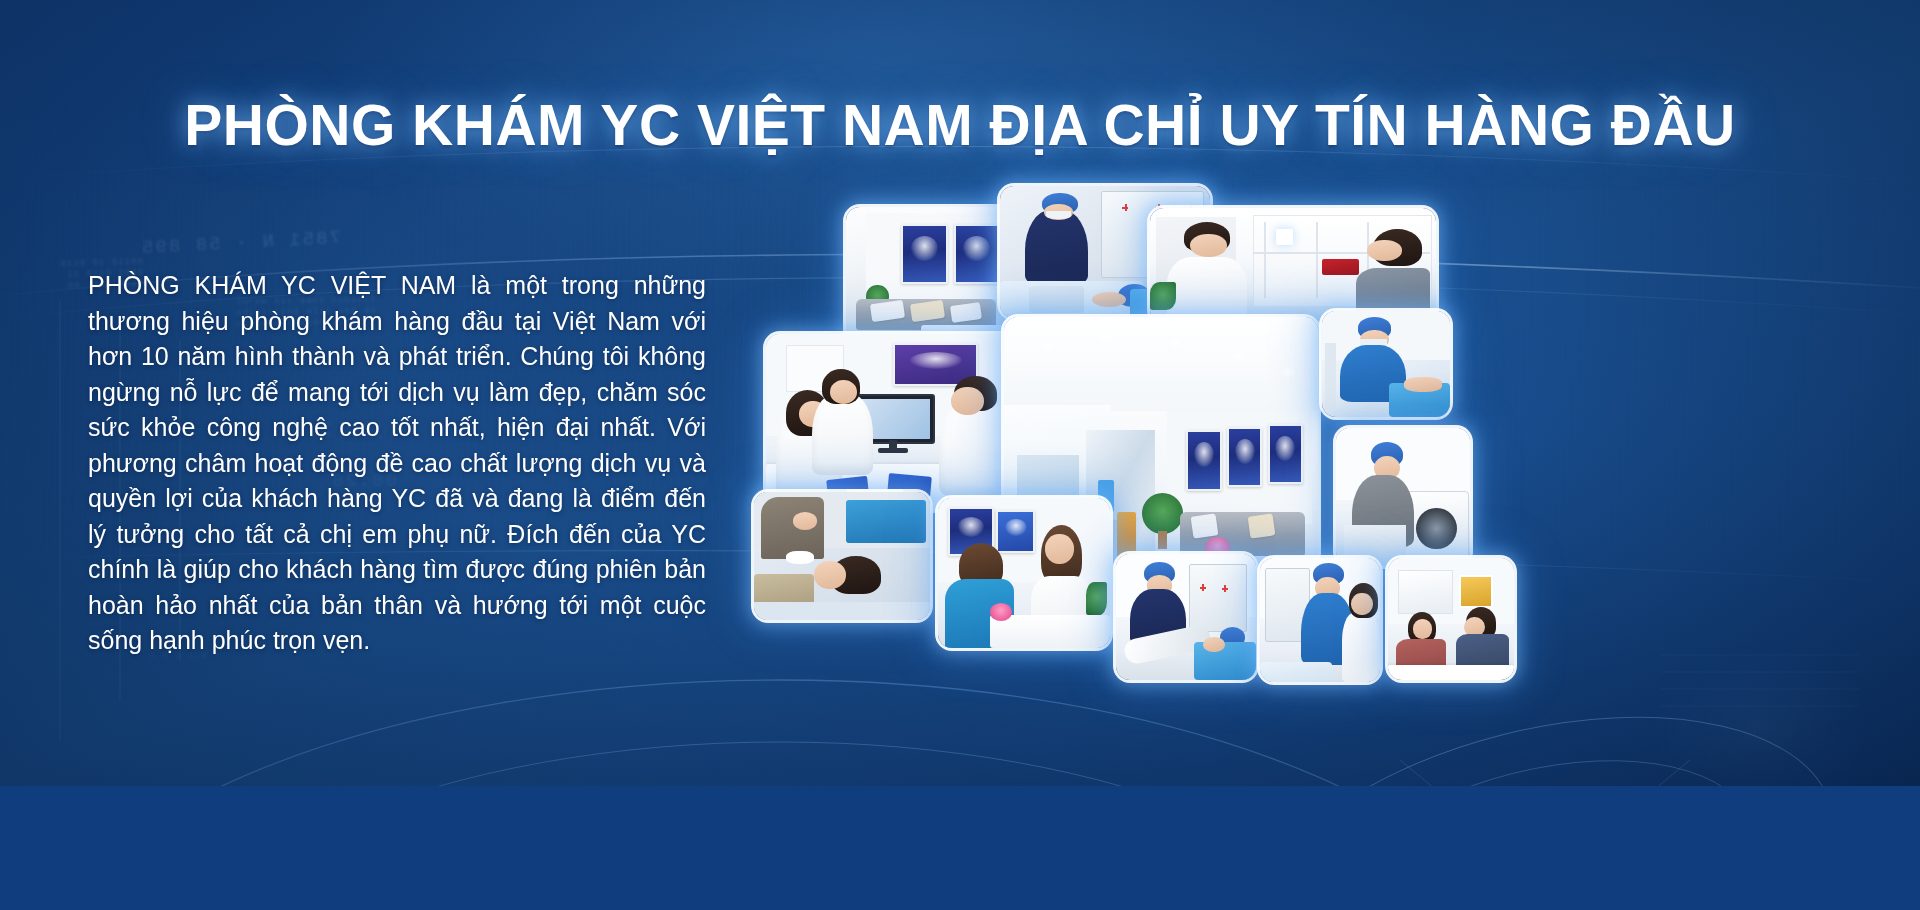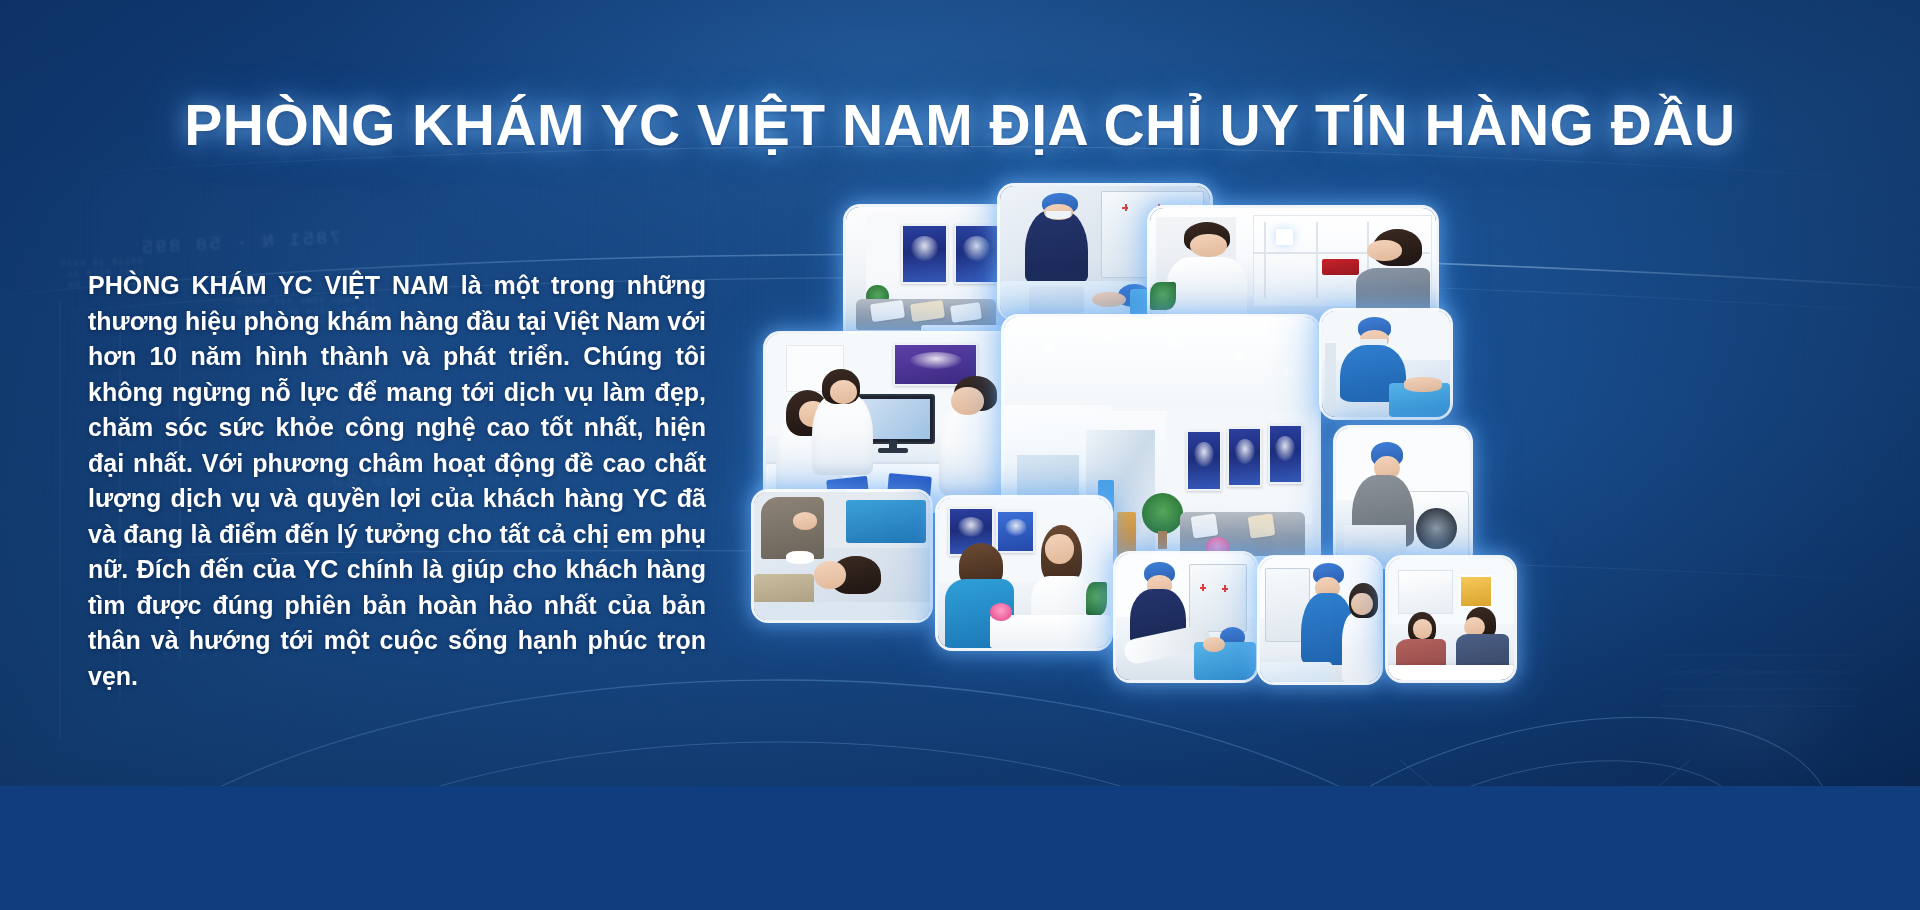--- a/index.html
+++ b/index.html
@@ -54,21 +54,21 @@
     white-space:nowrap;
   }
 
   
   #copy{
     position:absolute;left:88px;top:268px;width:618px;
     color:#ffffff;font-size:25px;line-height:35.5px;
     text-align:justify;text-justify:inter-word;
     text-shadow:0 1px 4px rgba(5,25,60,.55);
   }
-  #copy .lead{font-weight:700;}
+  #copy .lead{font-weight:400;}
 
   
   #collage{position:absolute;left:748px;top:186px;width:1140px;height:500px;}
   .card{
     position:absolute;border-radius:14px;overflow:hidden;
     background:#0d3570;
     box-shadow:0 0 0 3px rgba(255,255,255,.92), 0 0 18px 5px rgba(120,185,255,.55), 0 0 40px 12px rgba(60,140,230,.32);
   }
   .card .ph{position:absolute;inset:0;}
 

